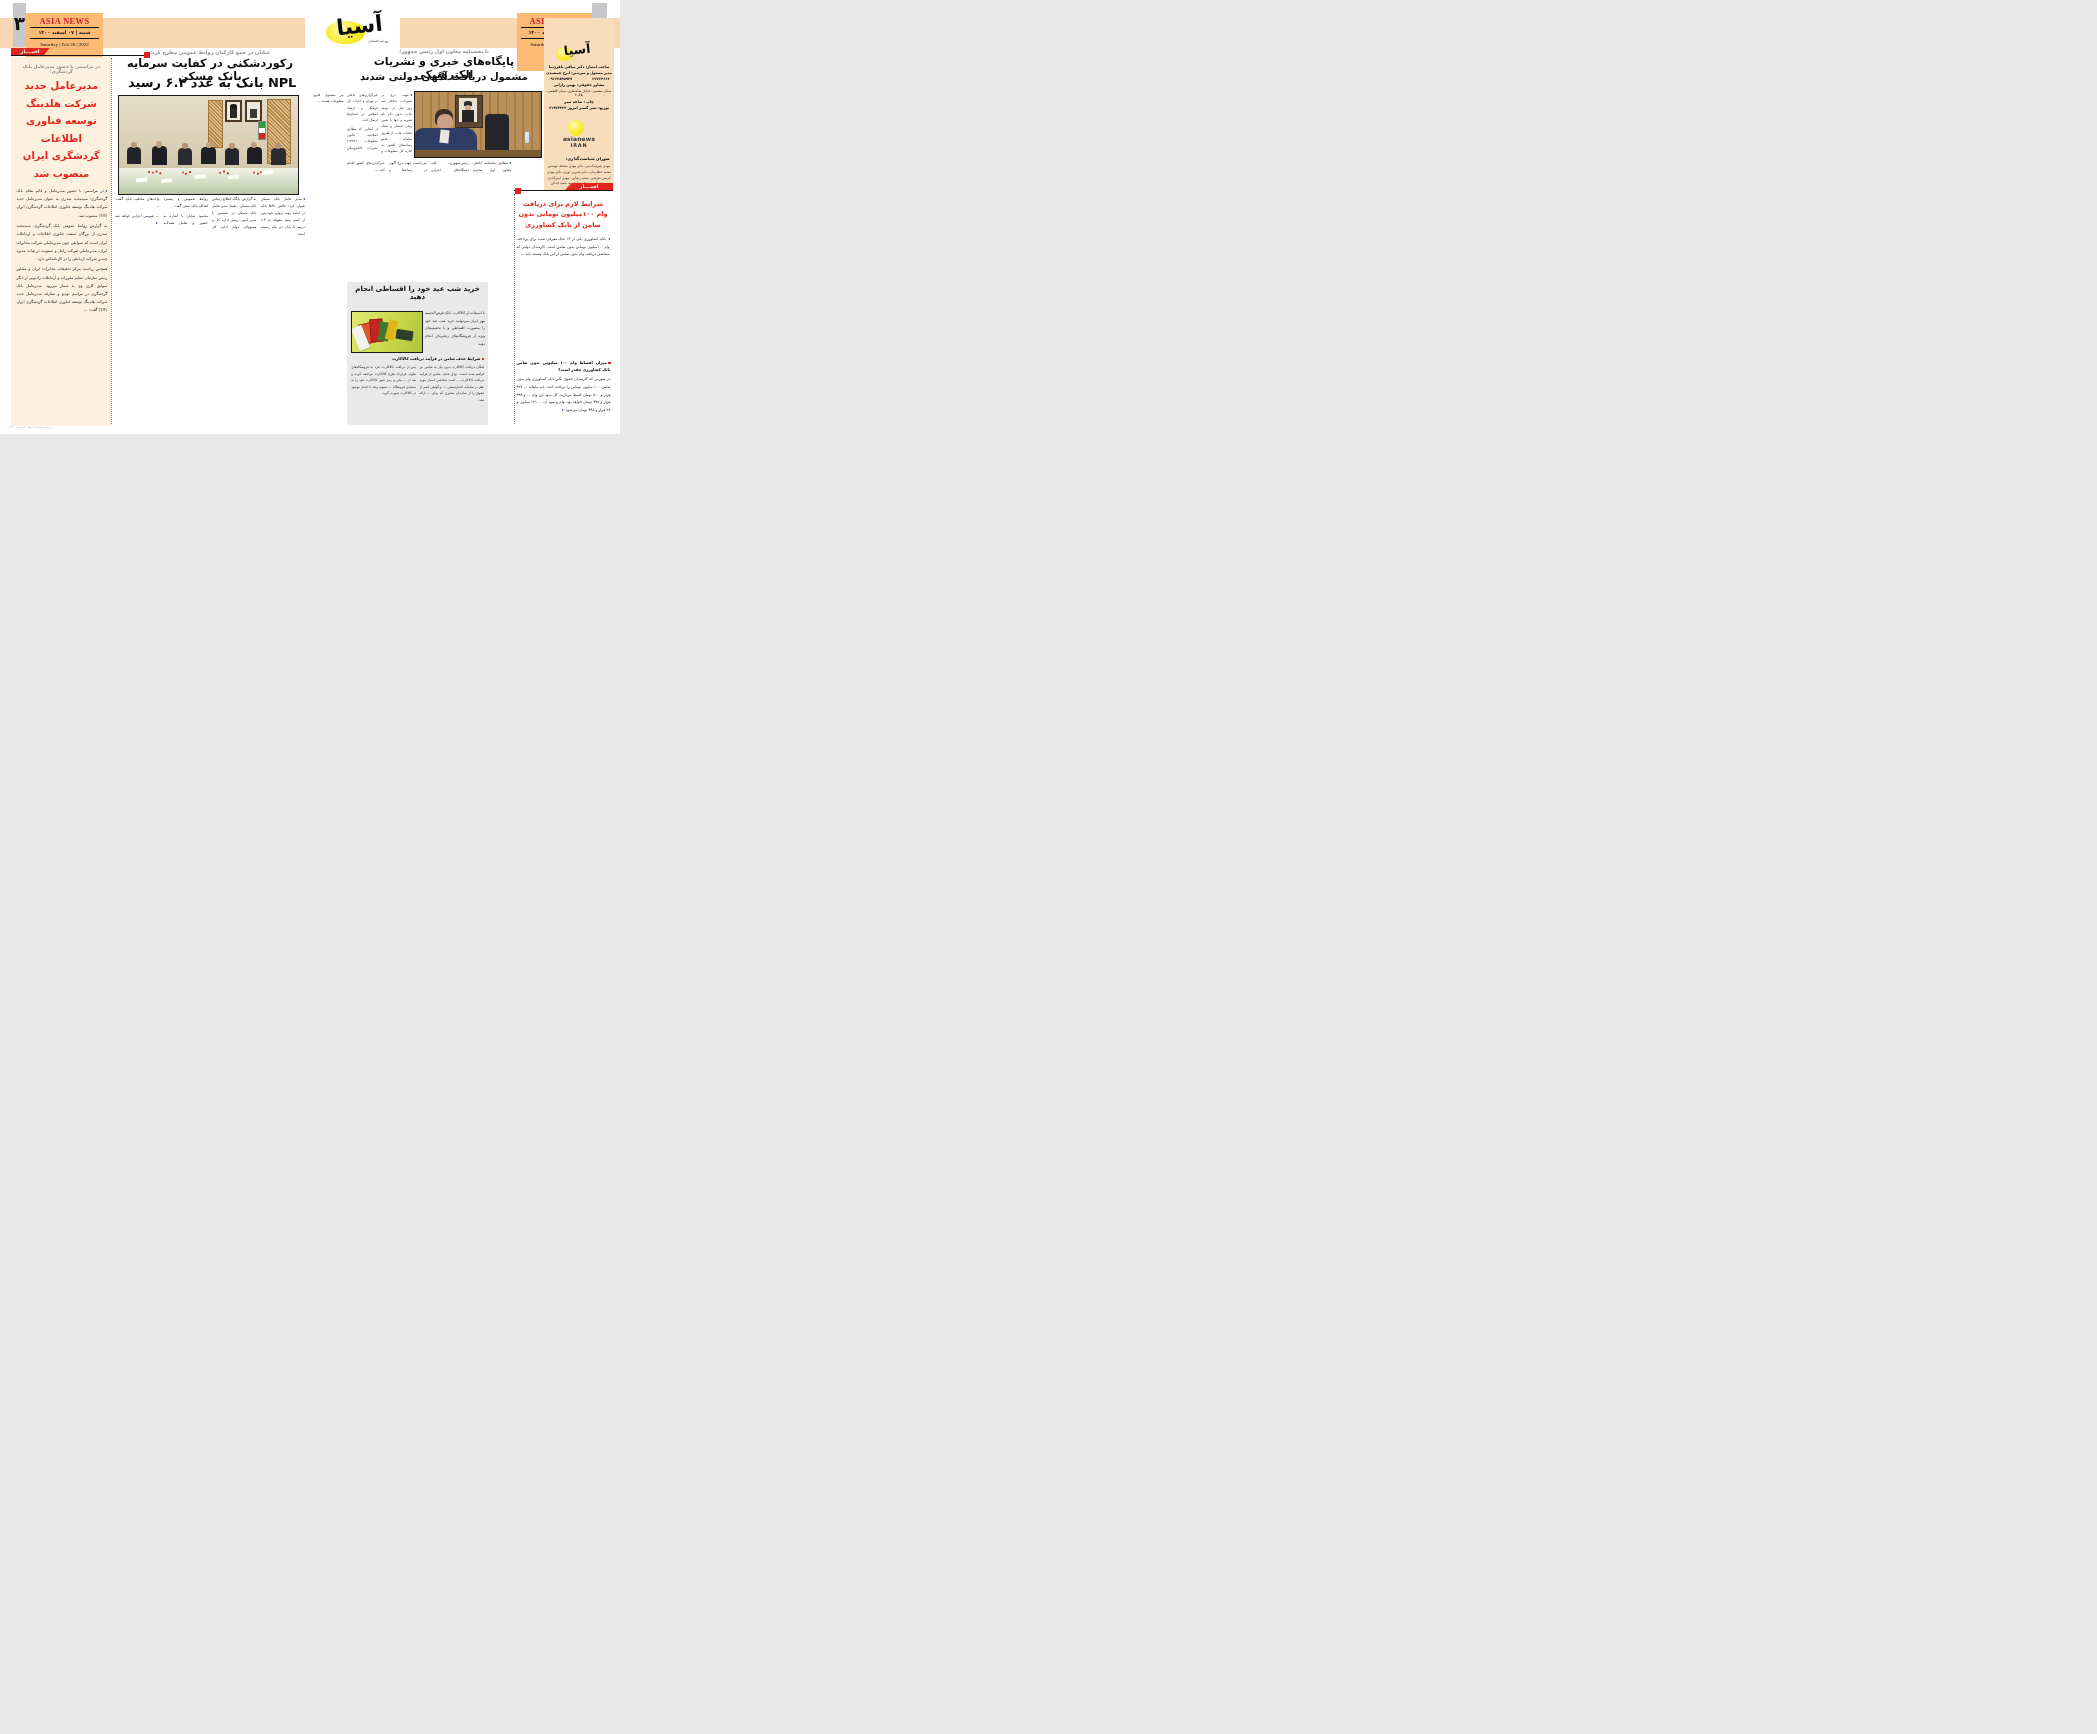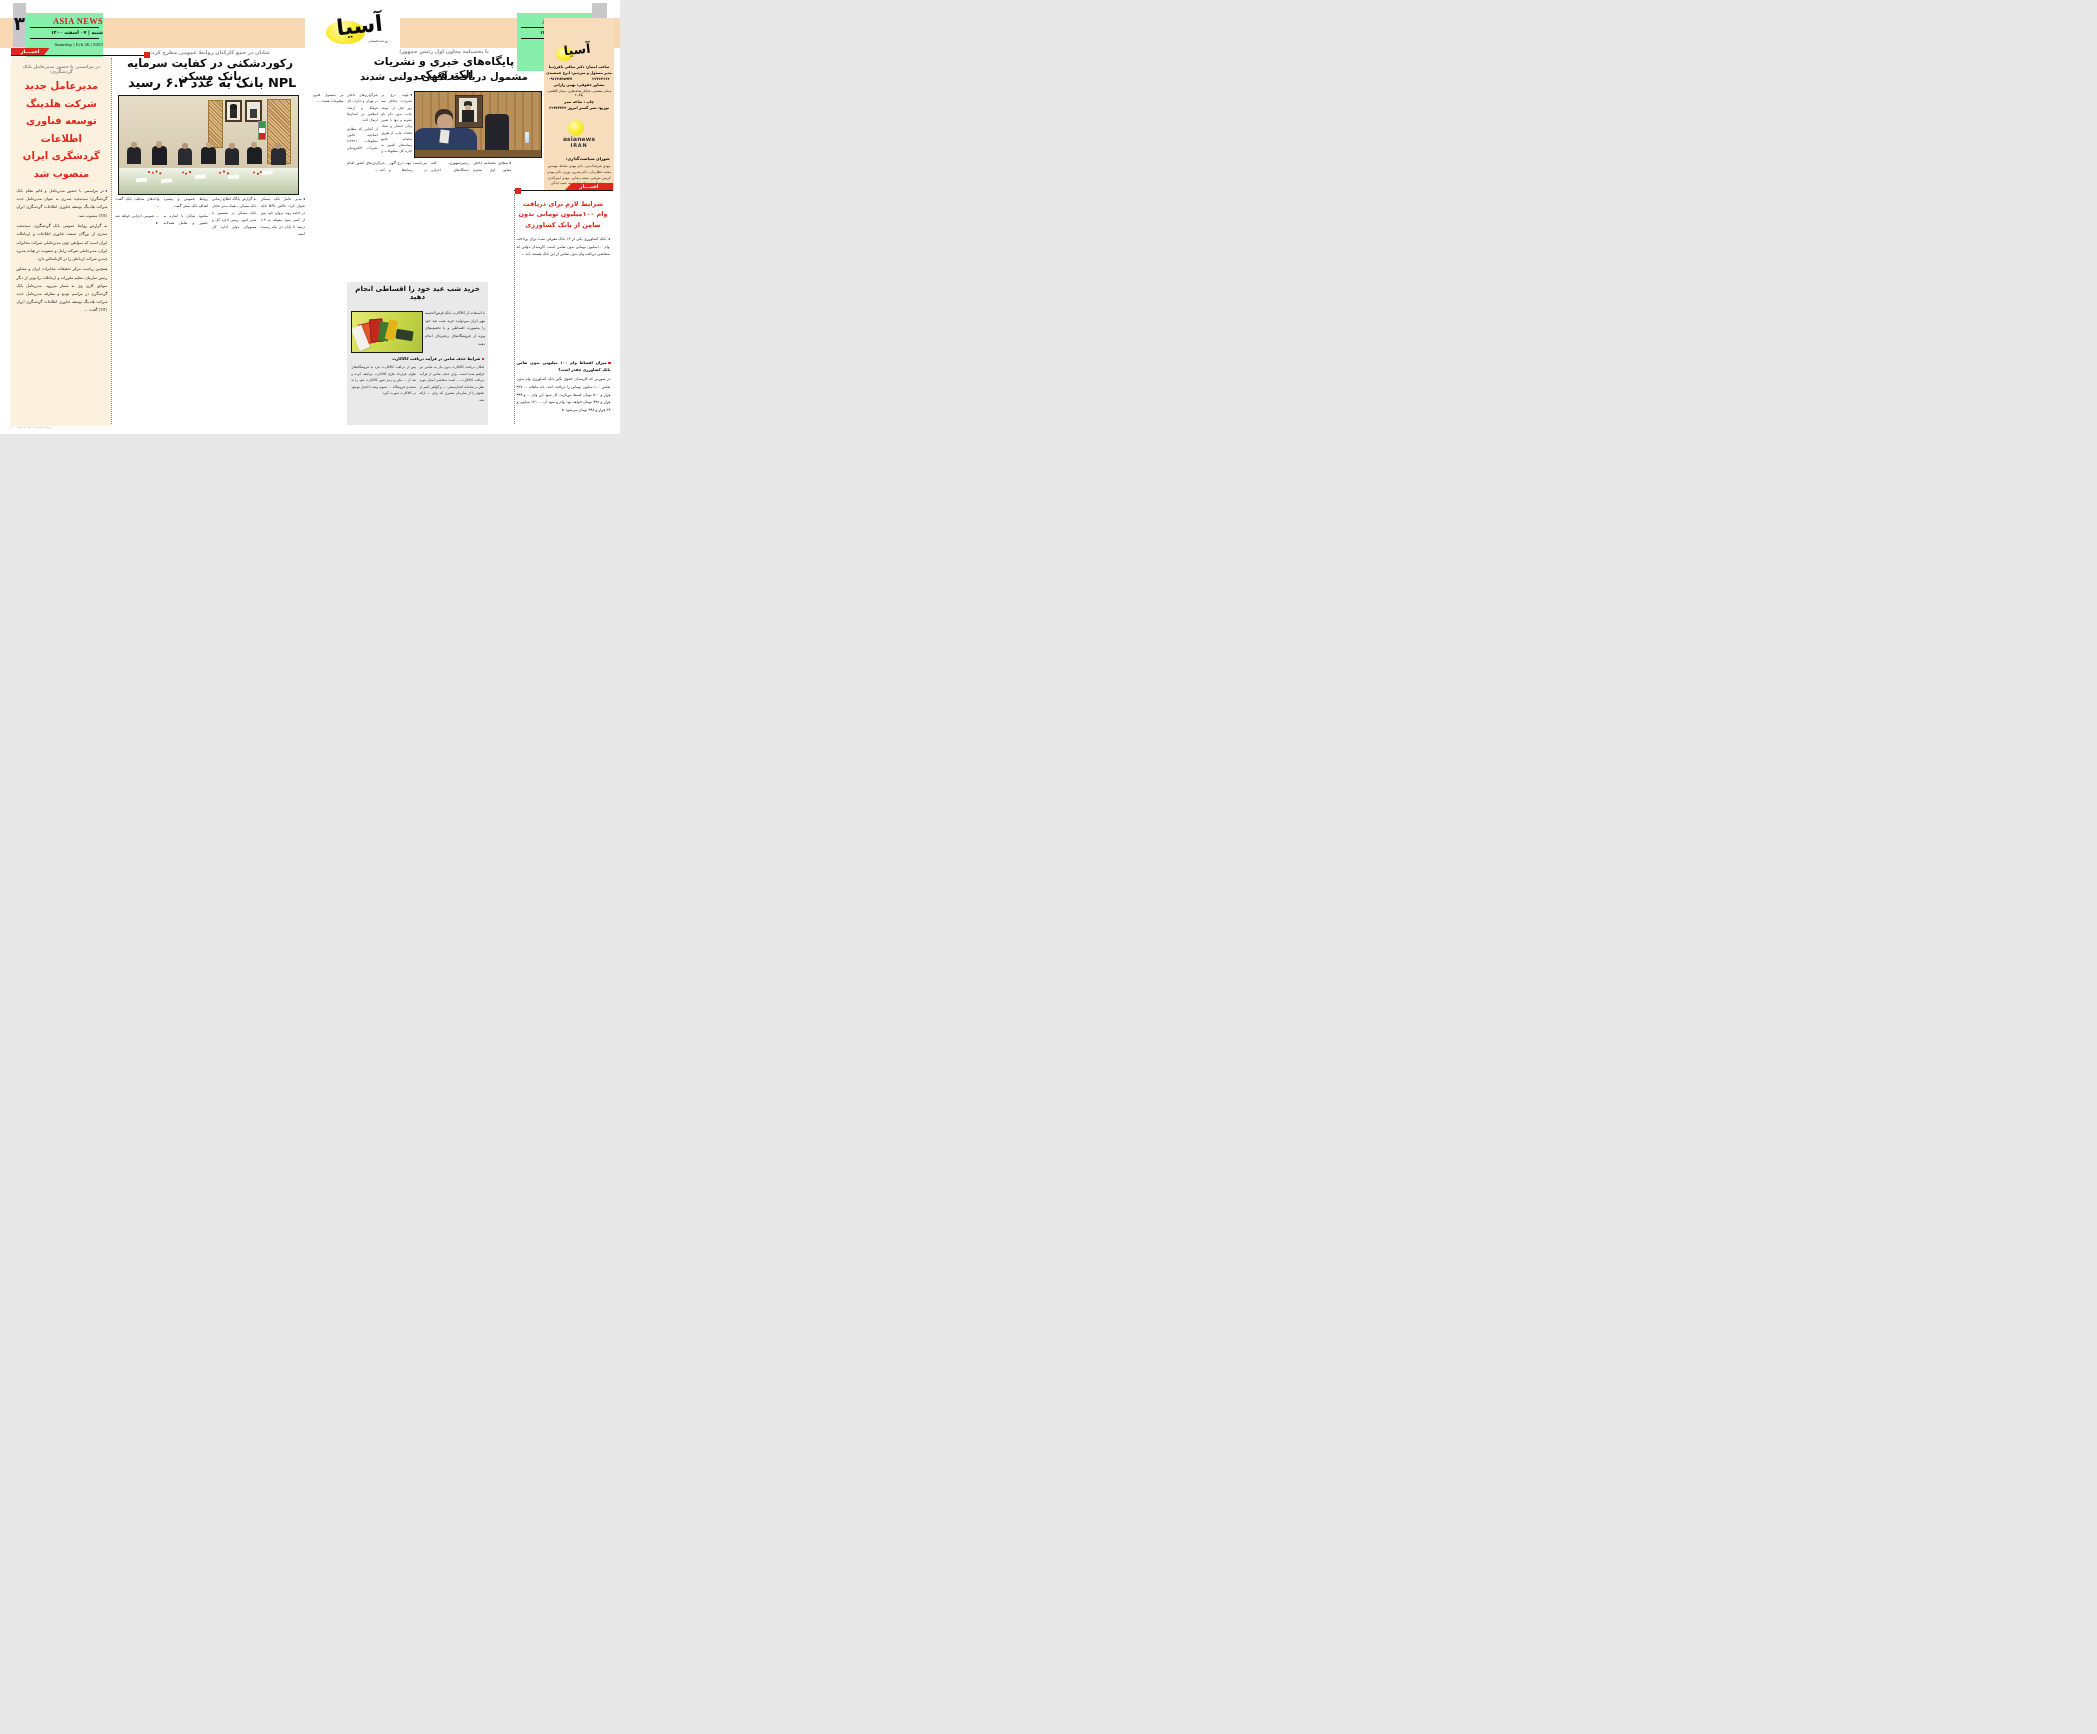--- a/index.html
+++ b/index.html
@@ -2,21 +2,21 @@
 <html lang="fa" style="font-size:6.7px"><head>
 <meta charset="utf-8">
 <style>
   html,body{margin:0;padding:0;background:#e8e8e8;}
   #canvas{position:relative;width:620px;height:434px;background:#ffffff;overflow:hidden;
           font-family:"DejaVu Sans","Liberation Sans",sans-serif;direction:rtl;}
   .abs{position:absolute;}
   .band{background:#f8d8b2;}
   .graybar{background:#c8c8ca;}
   .pagenum{font-weight:bold;font-size:18.5px;line-height:1;color:#111;text-align:center;}
-  .hdrbox{background:#86efac;text-align:right;direction:ltr;}
+  .hdrbox{background:#fdba74;text-align:center;direction:ltr;}
   .asia-en{color:#cf2028;font-family:"Liberation Serif","DejaVu Serif",serif;font-weight:bold;
            font-size:8.4px;letter-spacing:0.4px;}
   .hrule{border-top:0.8px solid #141414;margin:0.8px 4.2px;}
   .date-fa{font-weight:bold;font-size:4.8px;direction:rtl;color:#111;}
   .date-en{font-family:"Liberation Serif","DejaVu Serif",serif;font-size:5px;color:#111;}
   .logo-yellow{border-radius:50%;background:radial-gradient(circle at 38% 32%,#fffbc0 0%,#f9ed3a 45%,#f2d90a 100%);}
   .logo-fa{font-weight:bold;color:#0b0b0b;transform:rotate(-6deg);letter-spacing:-0.8px;}
   .logo-sub{font-size:2.9px;color:#222;}
   .kicker{color:#8a8a8a;font-weight:bold;text-align:center;}
   .headline{color:#0d0d0d;font-weight:bold;text-align:center;letter-spacing:-0.2px;}

